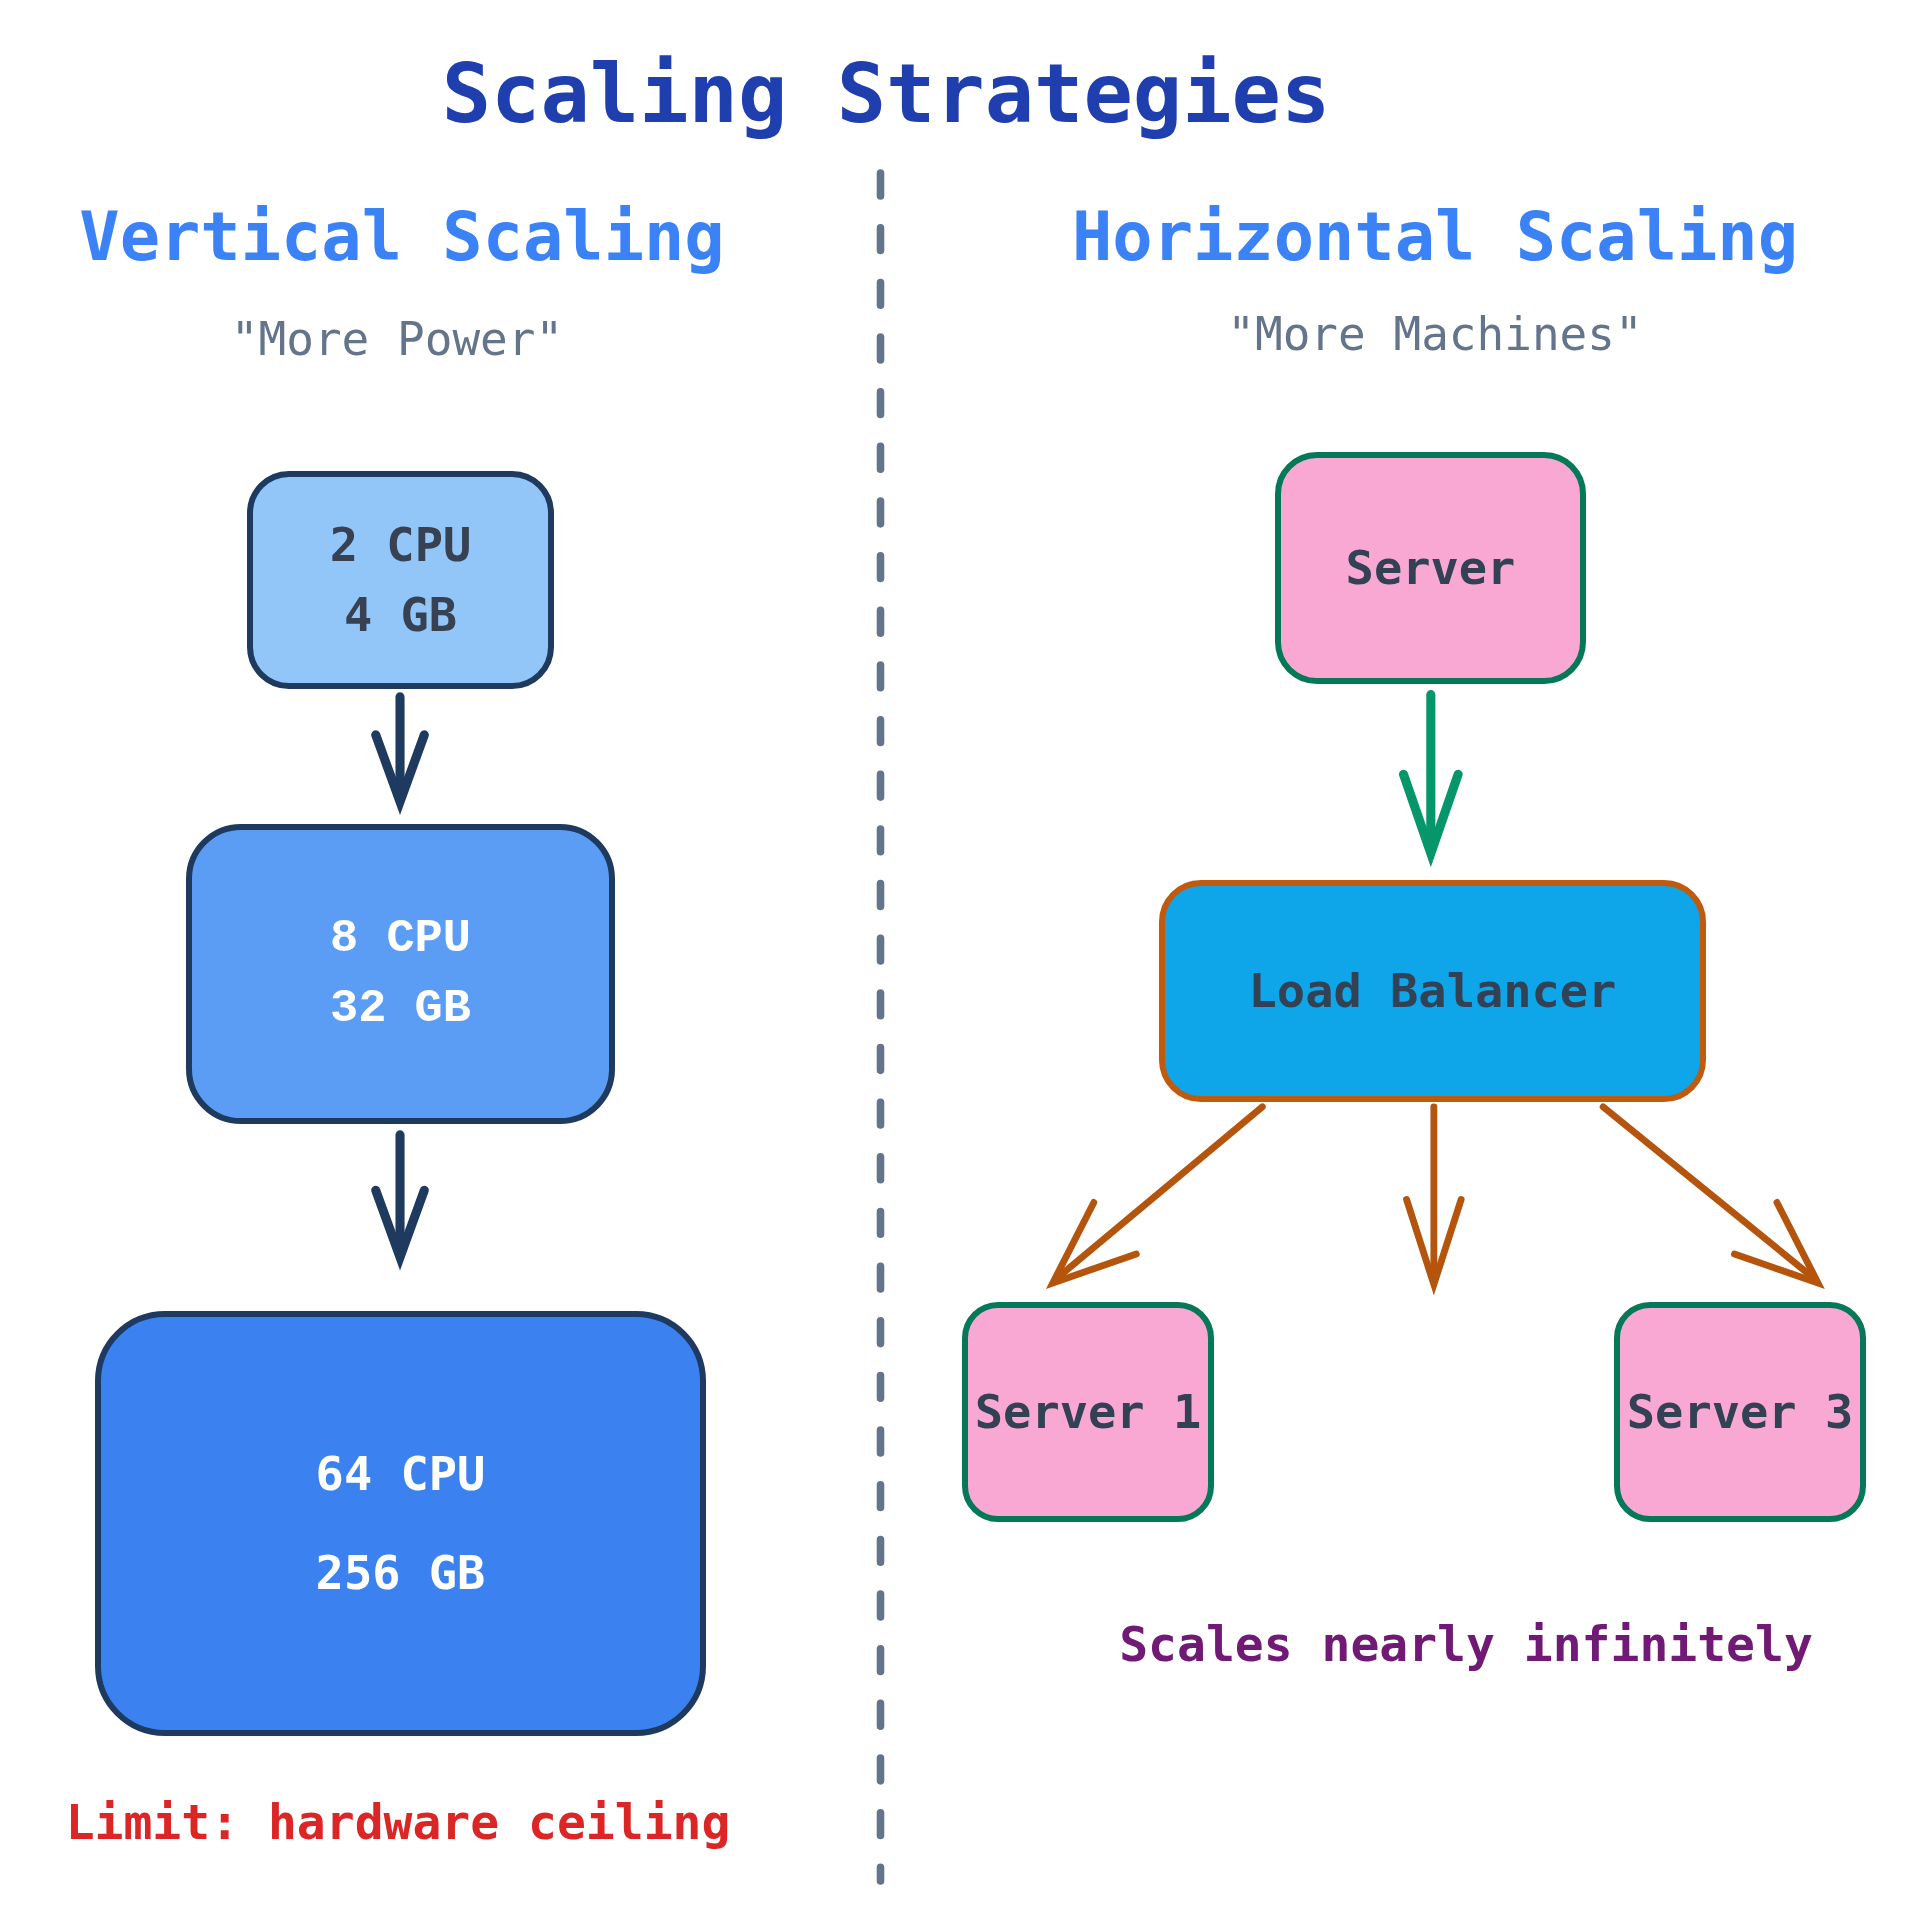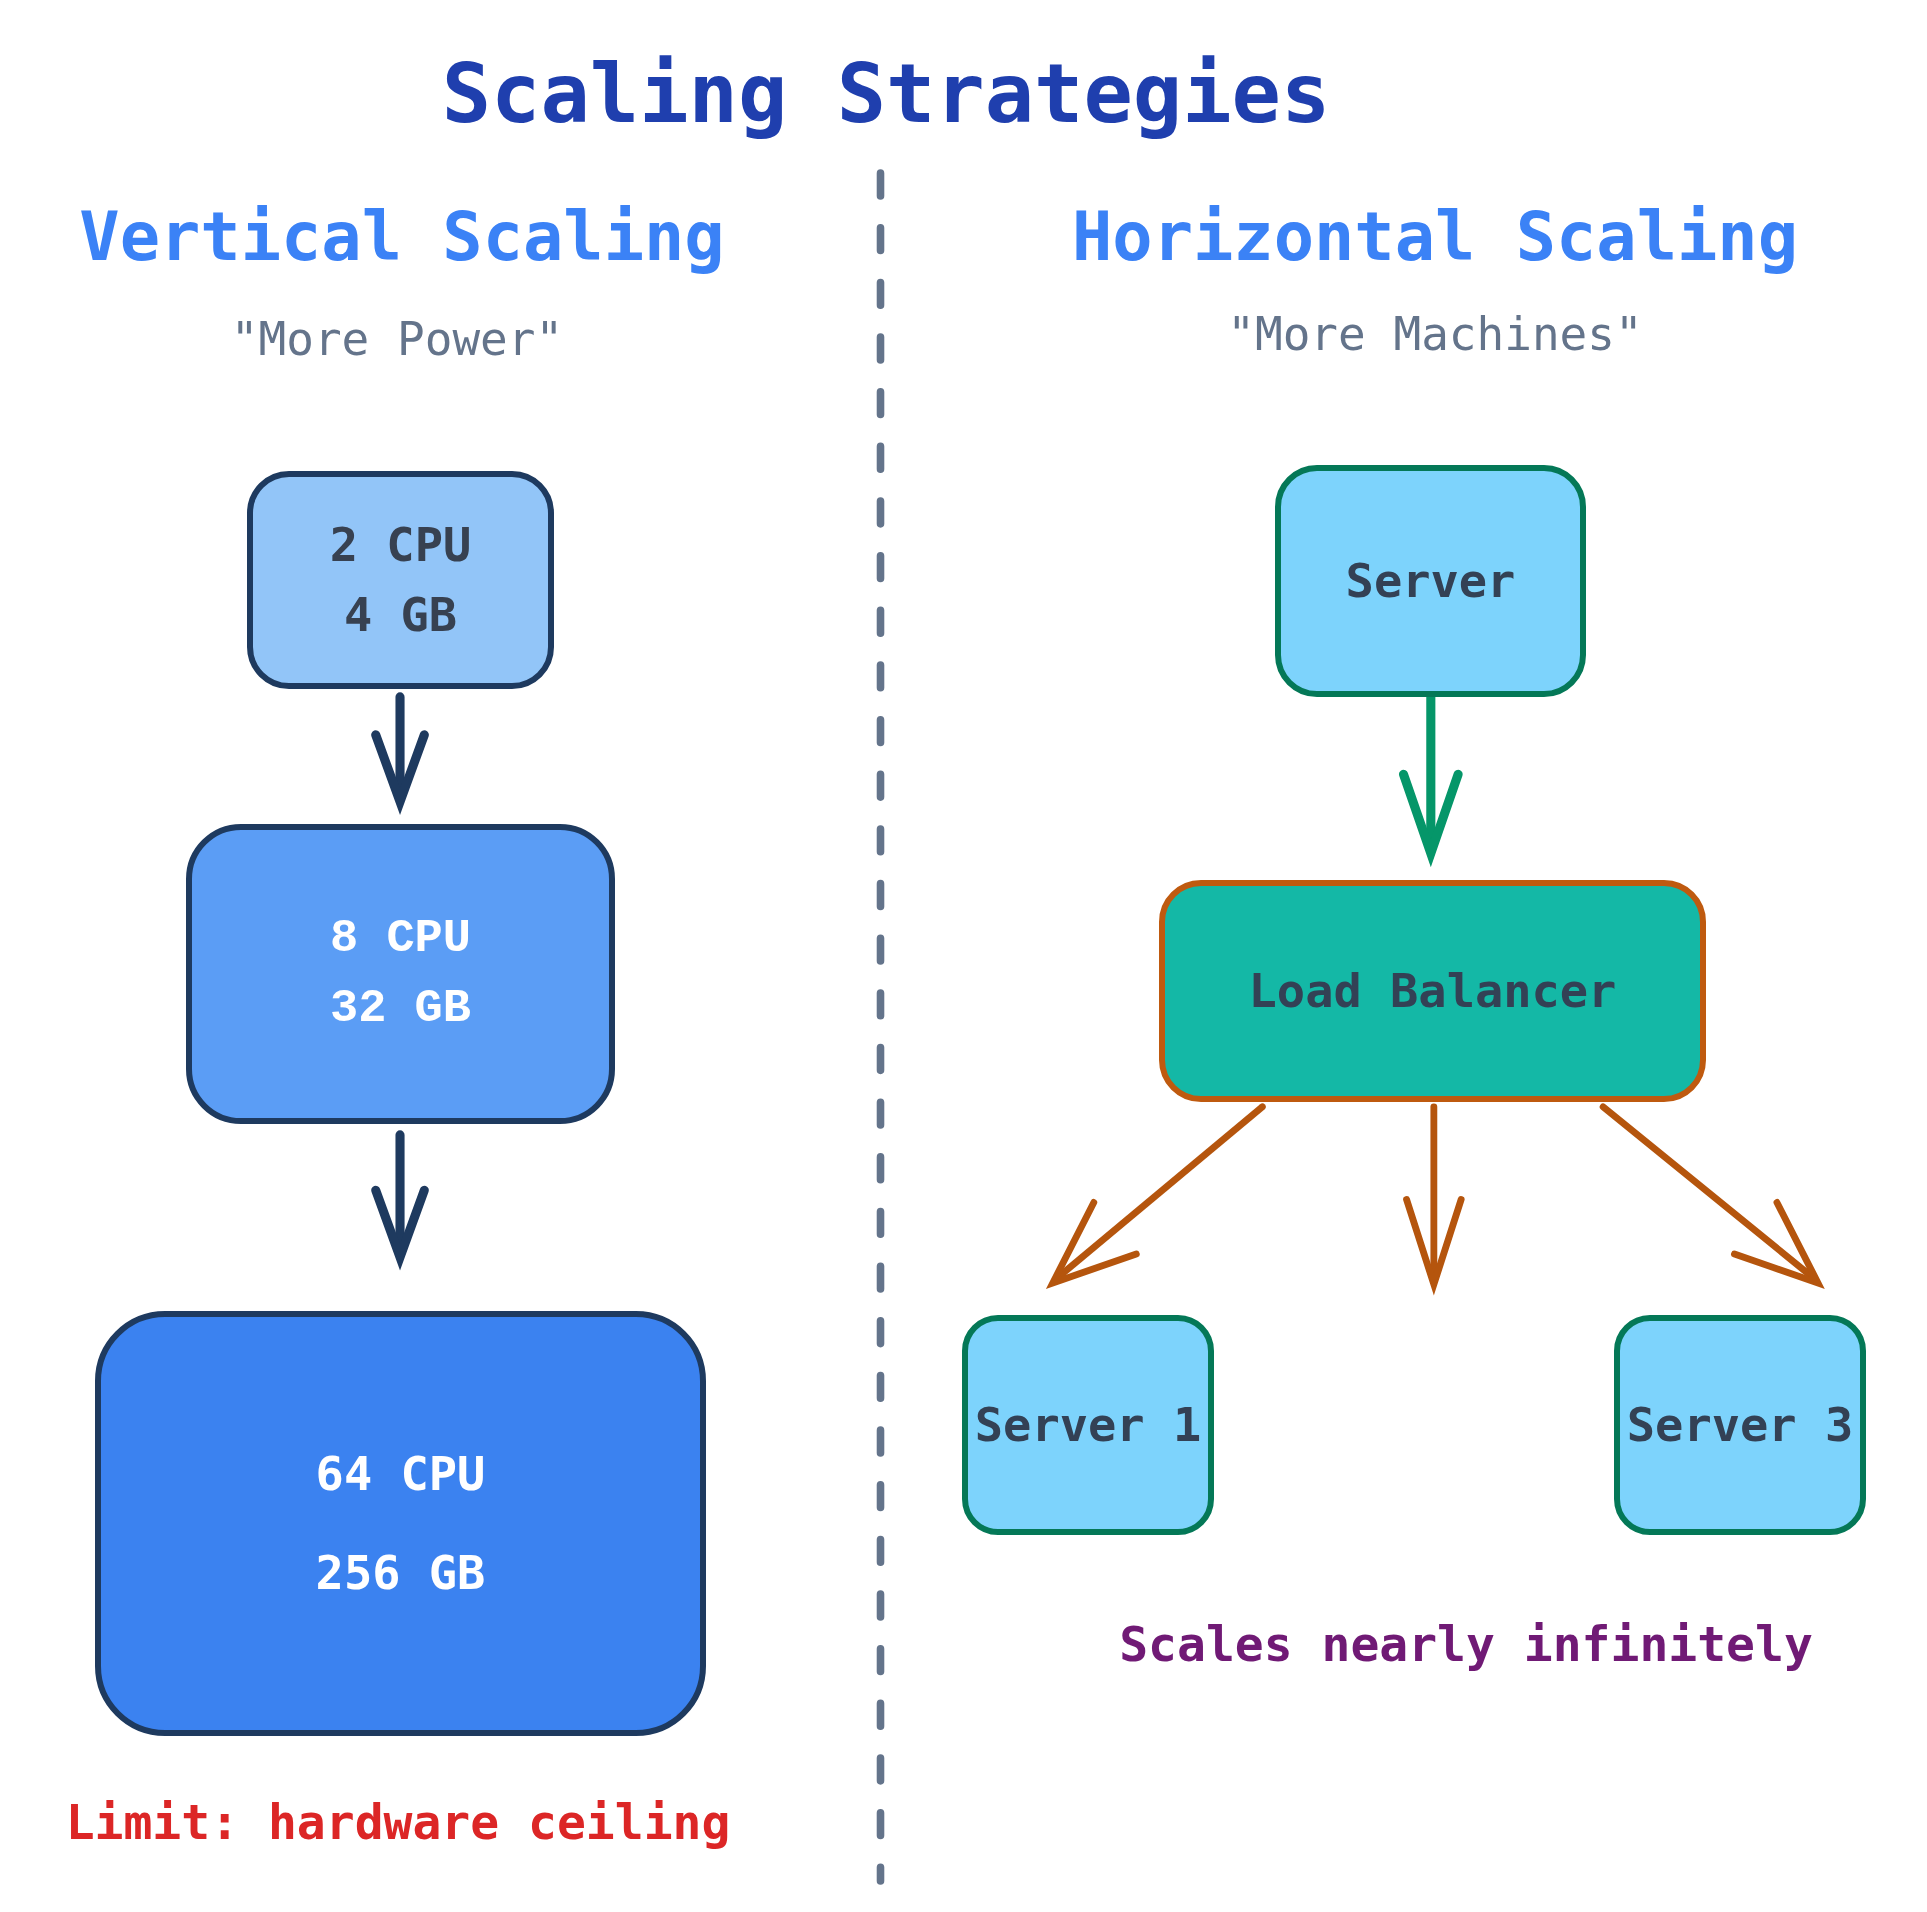--- a/index.html
+++ b/index.html
@@ -36,41 +36,41 @@
 
   .dbox {
     position: absolute;
     box-sizing: border-box;
     display: flex; flex-direction: column;
     align-items: center; justify-content: center;
     text-align: center;
     font-size: 47px; font-weight: 700; line-height: 1.5;
   }
   .blue-border  { border: 6.8px solid #1e3a5f; }
-  .green-border { border: 6.8px solid #047857; background: #7dd3fc; color: #334155; margin-top: 13px; }
+  .green-border { border: 6.8px solid #047857; background: #f9a8d4; color: #334155; }
 
   #cpu-box-small {
     left: 247px; top: 471px; width: 307px; height: 218px;
     background: #92c5f8; border-radius: 42px; color: #374151;
   }
   #cpu-box-medium {
     left: 186px; top: 824px; width: 429px; height: 300px;
     background: #5b9df5; border-radius: 55px; color: #ffffff; font-family: Liberation Mono, monospace;
   }
   #cpu-box-large {
     left: 95px; top: 1311px; width: 611px; height: 425px;
     background: #3b82f0; border-radius: 70px; color: #ffffff; gap: 29px;
   }
   #server-box {
     left: 1275px; top: 452px; width: 311px; height: 232px;
     border-radius: 42px;
   }
   #load-balancer-box {
     left: 1159px; top: 880px; width: 547px; height: 222px;
-    background: #14b8a6; border: 6.8px solid #bf5a0f; border-radius: 42px;
+    background: #0ea5e9; border: 6.8px solid #bf5a0f; border-radius: 42px;
     color: #334155;
   }
   .server-small { top: 1302px; width: 252px; height: 220px; border-radius: 36px; }
   #server-1-box { left: 962px; }
   #server-2-box { left: 1288px; }
   #server-3-box { left: 1614px; }
 
   .caption { font-size: 48px; font-weight: 700; }
   #limit-caption  { left: 398px;  top: 1822px; color: #dc2626; }
   #scales-caption { left: 1466px; top: 1644px; color: #701a75; }

